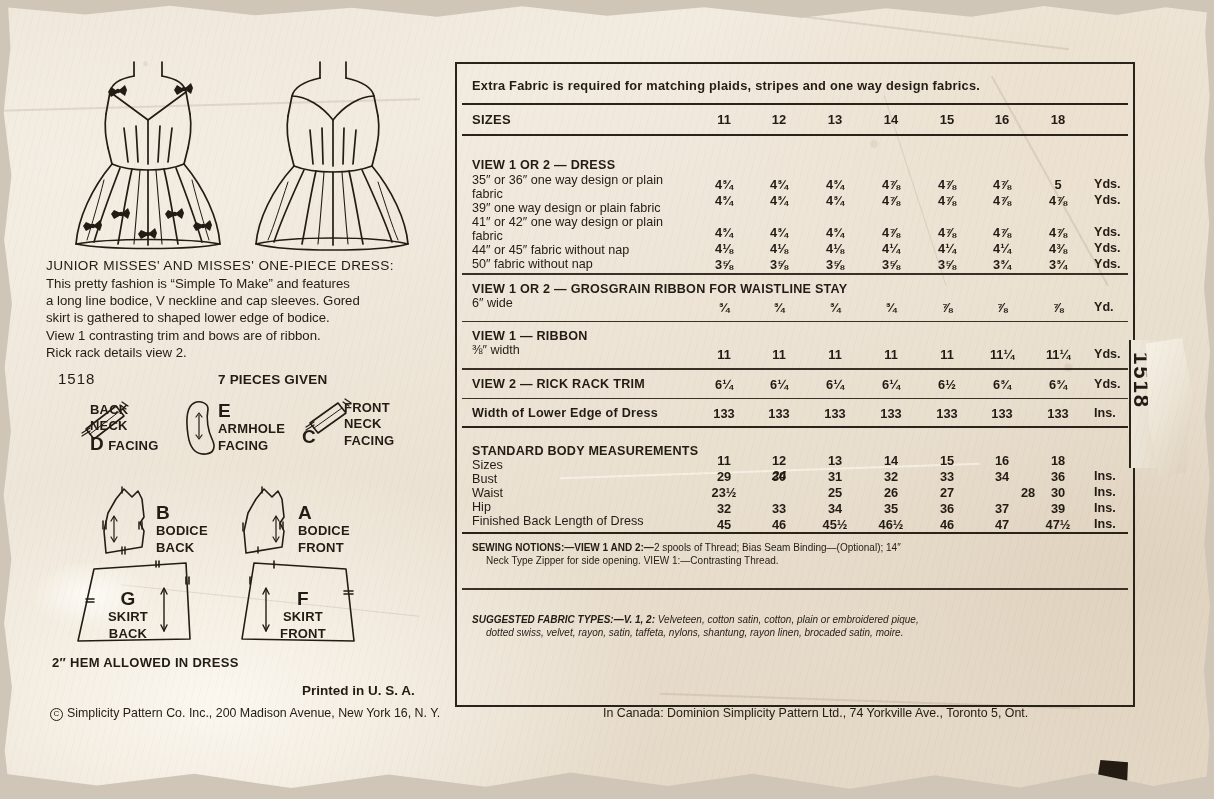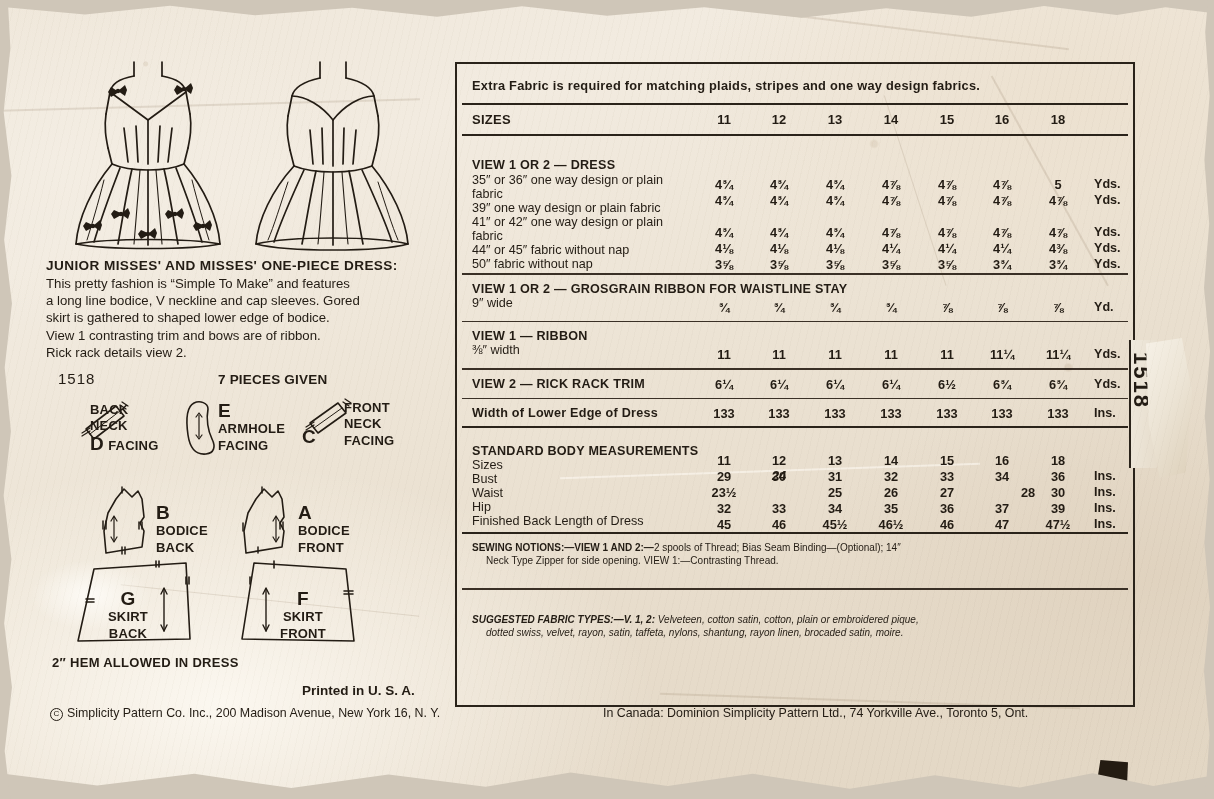--- a/index.html
+++ b/index.html
@@ -43,21 +43,21 @@
   
   .crease{position:absolute;pointer-events:none;background:rgba(150,130,104,.20);}
   .crease2{position:absolute;pointer-events:none;background:rgba(255,252,246,.55);}
 
   
   #left{position:absolute;left:46px;top:52px;width:400px;}
   .dresses{position:relative;height:200px;}
   .dress-svg{position:absolute;top:0;}
 
   .headline{
-    font-weight:bold;font-size:13.6px;letter-spacing:.4px;
+    font-weight:normal;font-size:13.6px;letter-spacing:.4px;
     margin-top:6px;line-height:1.18;
   }
   .blurb{font-size:13.2px;line-height:1.30;margin-top:1px;}
   .blurb div{white-space:nowrap;}
 
   .num-row{display:flex;align-items:baseline;margin-top:9px;}
   .pattern-no{font-size:15px;letter-spacing:1px;margin-left:12px;width:160px;}
   .pieces{font-size:13.5px;font-weight:bold;letter-spacing:.2px;}
 
   .pieces-area{position:relative;height:300px;margin-top:4px;}
@@ -393,21 +393,21 @@
         <div class="cell" style="left:429px;top:121px;">3⅝</div>
         <div class="cell" style="left:485px;top:121px;">3⅝</div>
         <div class="cell" style="left:540px;top:121px;">3¾</div>
         <div class="cell" style="left:596px;top:121px;">3¾</div>
         <div class="unit" style="left:632px;top:121px;">Yds.</div>
       </div>
       <div class="hr thin"></div>
 
       <div class="sect" style="height:46px;">
         <div class="lbl b pad" style="padding-top:7px;">VIEW 1 OR 2 — GROSGRAIN RIBBON FOR WAISTLINE STAY</div>
-        <div class="lbl pad">9″ wide</div>
+        <div class="lbl pad">6″ wide</div>
         <div class="cell" style="left:262px;top:25px;">¾</div>
         <div class="cell" style="left:317px;top:25px;">¾</div>
         <div class="cell" style="left:373px;top:25px;">¾</div>
         <div class="cell" style="left:429px;top:25px;">¾</div>
         <div class="cell" style="left:485px;top:25px;">⅞</div>
         <div class="cell" style="left:540px;top:25px;">⅞</div>
         <div class="cell" style="left:596px;top:25px;">⅞</div>
         <div class="unit" style="left:632px;top:25px;">Yd.</div>
       </div>
       <div class="hr thin"></div>

